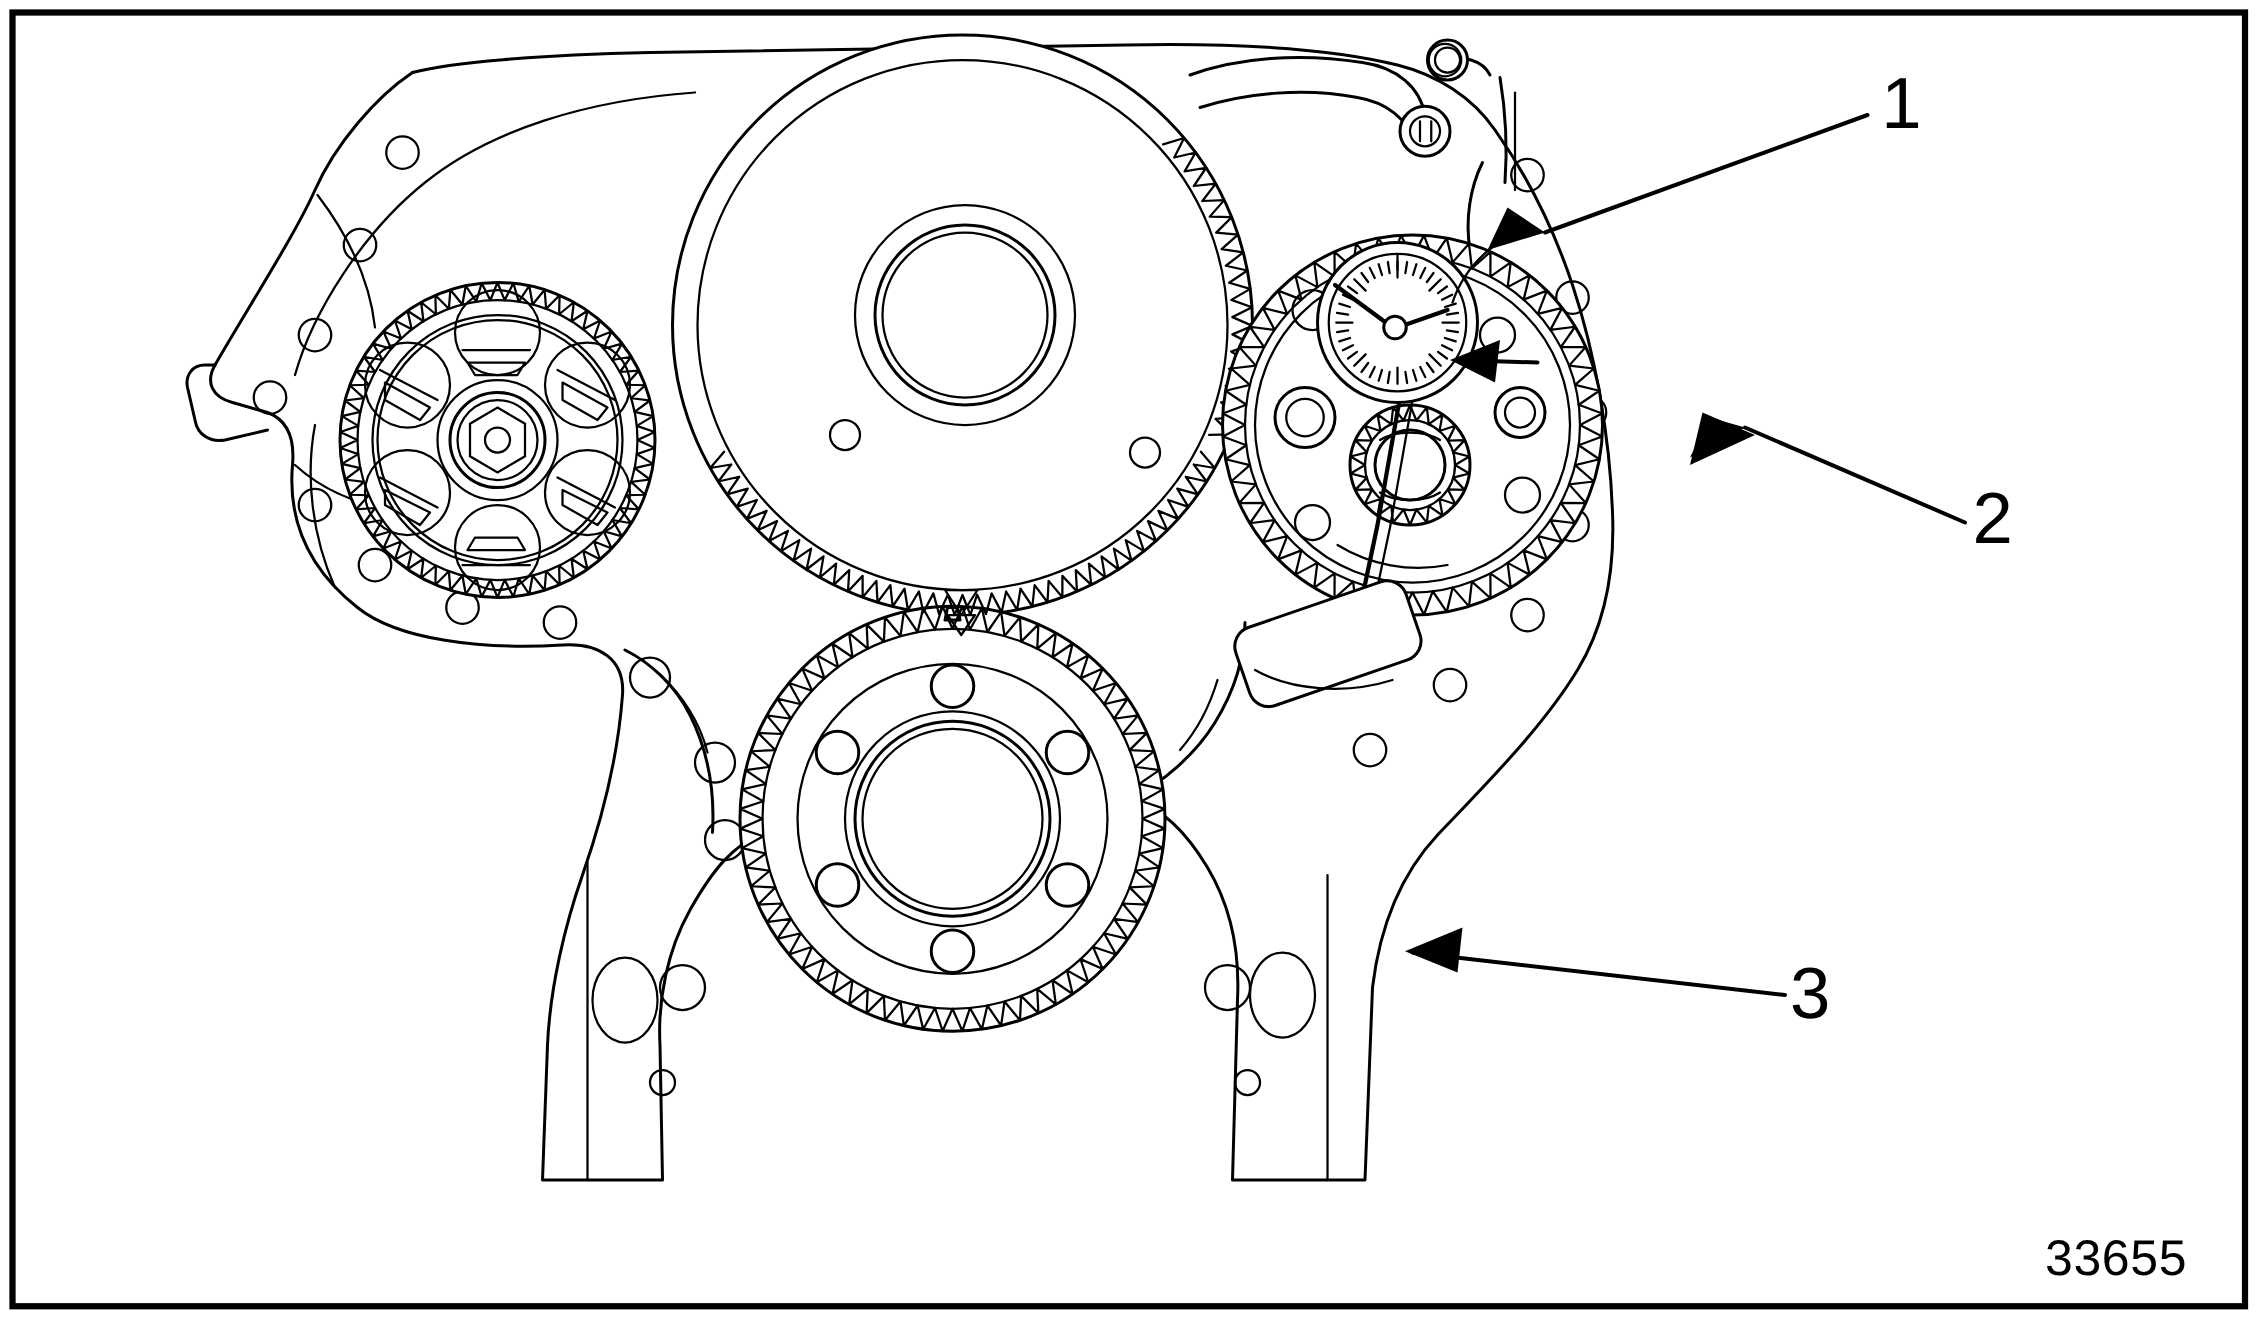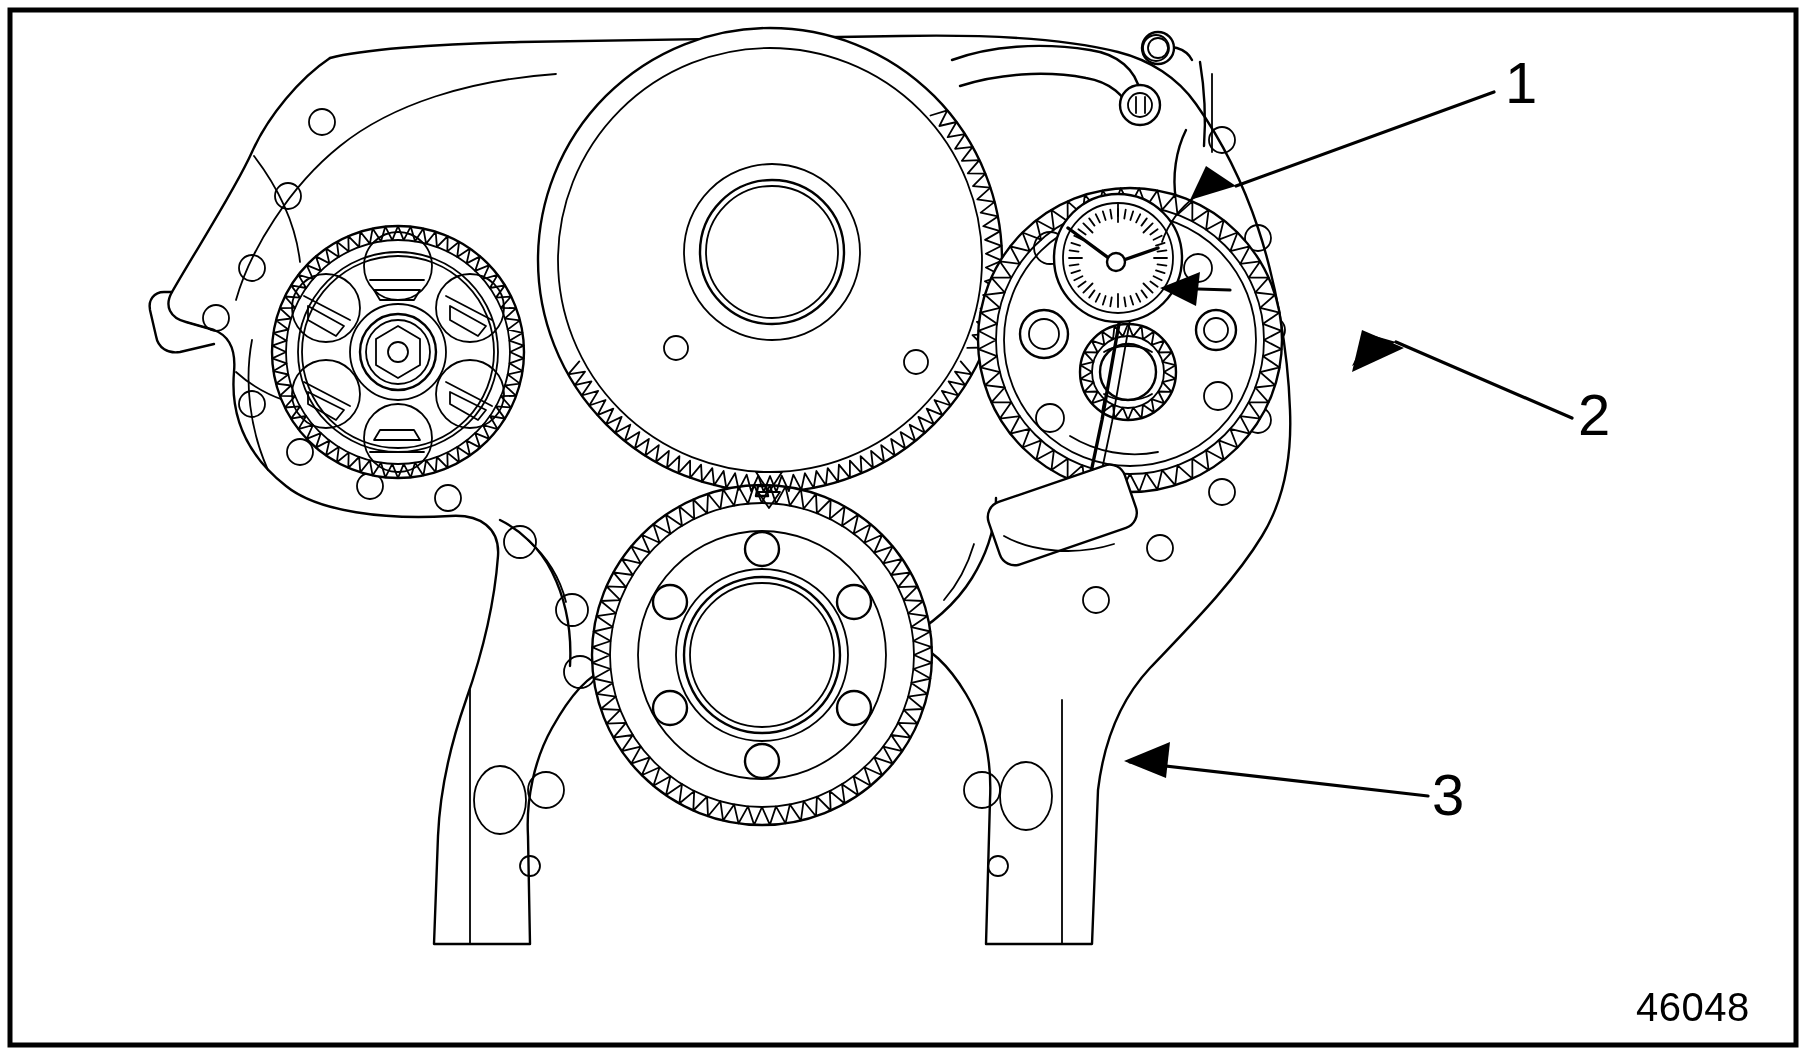--- a/index.html
+++ b/index.html
@@ -290,15 +290,15 @@
 
       <line class="lead" x1="1428" y1="796" x2="1130" y2="762"></line>
       <polygon class="solid" points="1124,761 1170,742 1166,778"></polygon>
     </g>
   </svg>
 
   <div class="callout" id="cal1">1</div>
   <div class="callout" id="cal2">2</div>
   <div class="callout" id="cal3">3</div>
 
-  <div id="figid">46048</div>
+  <div id="figid">33655</div>
 
 </div>
 
 </body></html>

